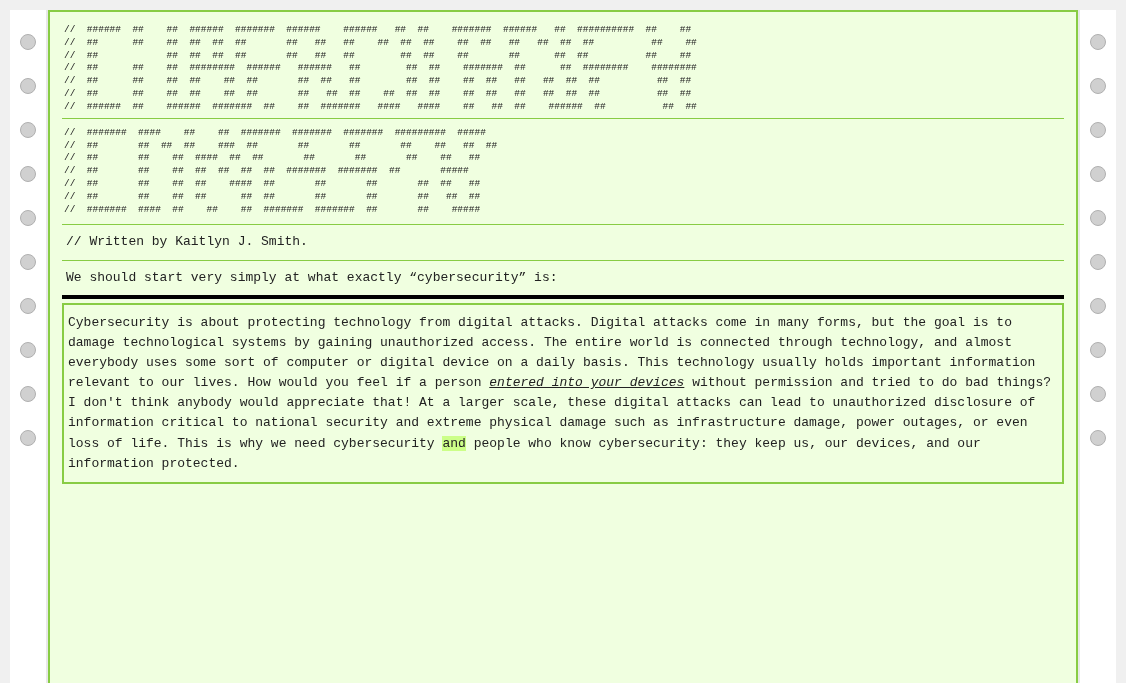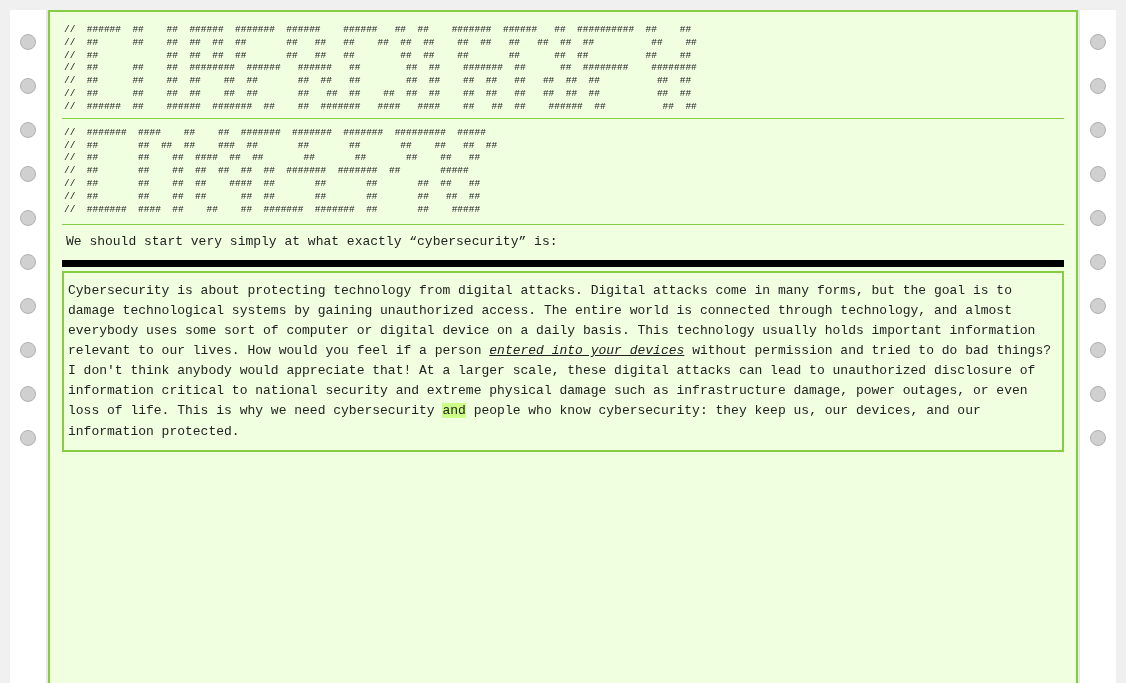--- a/index.html
+++ b/index.html
@@ -102,21 +102,21 @@
       padding: 8px 4px;
       font-size: 13px;
       line-height: 1.4;
       color: #222222;
       font-family: 'Courier New', Courier, monospace;
     }
 
     
     .intro-section {
       background: #f0ffe0;
-      border-bottom: 7px solid #000000;
+      border-bottom: 4px solid #000000;
       padding: 8px 4px;
       font-size: 13px;
       line-height: 1.4;
       color: #222222;
       font-family: 'Courier New', Courier, monospace;
     }
 
     
     .paragraph-section {
       background: #f0ffe0;
@@ -167,20 +167,23 @@
 <span>//  ######  ##    ######  #######  ##    ##  #######   ####   ####    ##   ##  ##    ######  ##          ##  ##</span></div>
 
     <div class="ascii-section-2"><span>//  #######  ####    ##    ##  #######  #######  #######  #########  #####</span>
 <span>//  ##       ##  ##  ##    ###  ##       ##       ##       ##    ##   ##  ##</span>
 <span>//  ##       ##    ##  ####  ##  ##       ##       ##       ##    ##   ##</span>
 <span>//  ##       ##    ##  ##  ##  ##  ##  #######  #######  ##       #####</span>
 <span>//  ##       ##    ##  ##    ####  ##       ##       ##       ##  ##   ##</span>
 <span>//  ##       ##    ##  ##      ##  ##       ##       ##       ##   ##  ##</span>
 <span>//  #######  ####  ##    ##    ##  #######  #######  ##       ##    #####</span></div>
 
+    <div class="written-by-section">
+      <span>// Written by Kaitlyn J. Smith.</span>
+    </div>
 
     <div class="intro-section">
       <span>We should start very simply at what exactly “cybersecurity” is:</span>
     </div>
 
     <div class="paragraph-section">
       <span>Cybersecurity is about protecting technology from digital attacks. Digital attacks come in many forms, but the goal is to damage technological systems by gaining unauthorized access. The entire world is connected through technology, and almost everybody uses some sort of computer or digital device on a daily basis. This technology usually holds important information relevant to our lives. How would you feel if a person <span class="underline-text">entered into your devices</span> without permission and tried to do bad things? I don't think anybody would appreciate that! At a larger scale, these digital attacks can lead to unauthorized disclosure of information critical to national security and extreme physical damage such as infrastructure damage, power outages, or even loss of life. This is why we need cybersecurity <span class="highlight-text">and</span> people who know cybersecurity: they keep us, our devices, and our information protected.</span>
     </div>
 
   </div>

